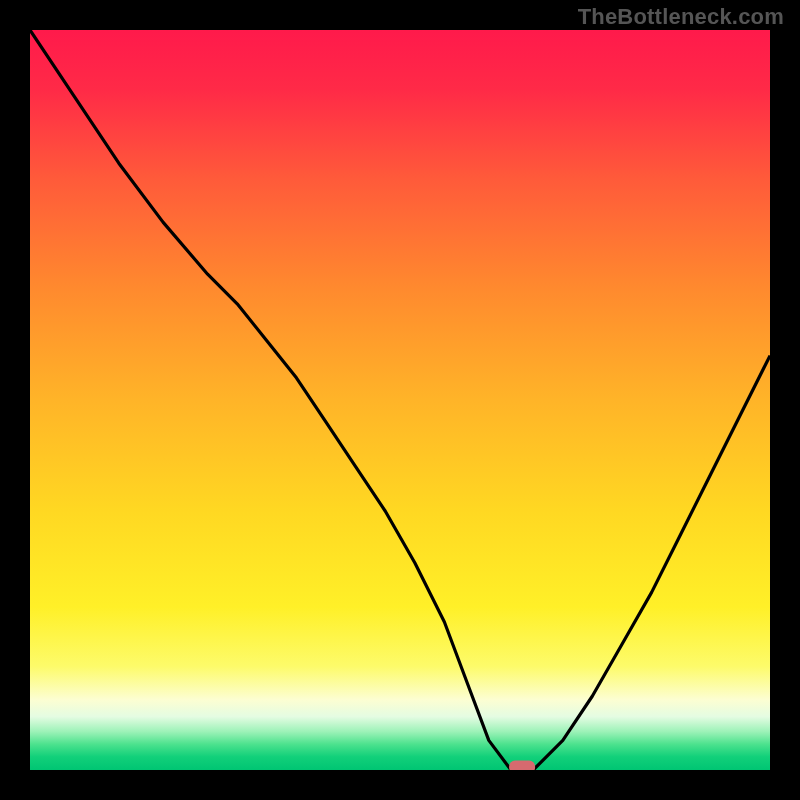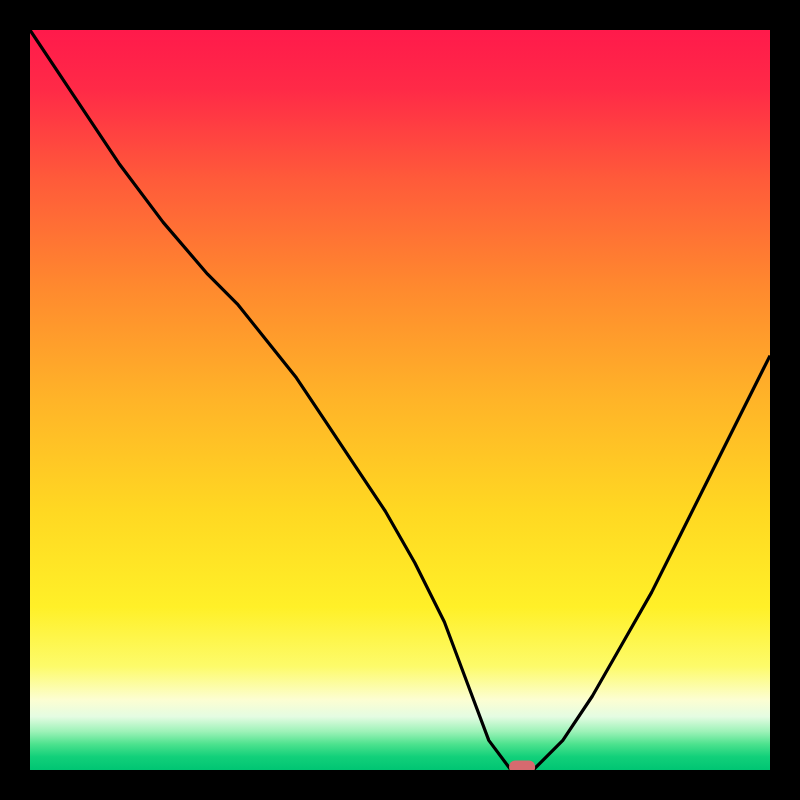--- a/index.html
+++ b/index.html
@@ -50,20 +50,21 @@
   .marker {
     fill: #d66a6f;
     stroke: none;
   }
 </style>
 </head>
 <body>
 
 <div class="outer">
 
+  <div class="watermark">TheBottleneck.com</div>
 
   <div class="plot-area">
     <svg id="chart-svg" viewBox="0 0 740 740" preserveAspectRatio="none">
       <defs>
         <linearGradient id="bg-grad" x1="0" y1="0" x2="0" y2="1">
             <stop offset="0.00%" stop-color="#ff1a4b"></stop>
             <stop offset="8.00%" stop-color="#ff2a47"></stop>
             <stop offset="20.00%" stop-color="#ff5a3a"></stop>
             <stop offset="35.00%" stop-color="#ff8a2e"></stop>
             <stop offset="50.00%" stop-color="#ffb428"></stop>

